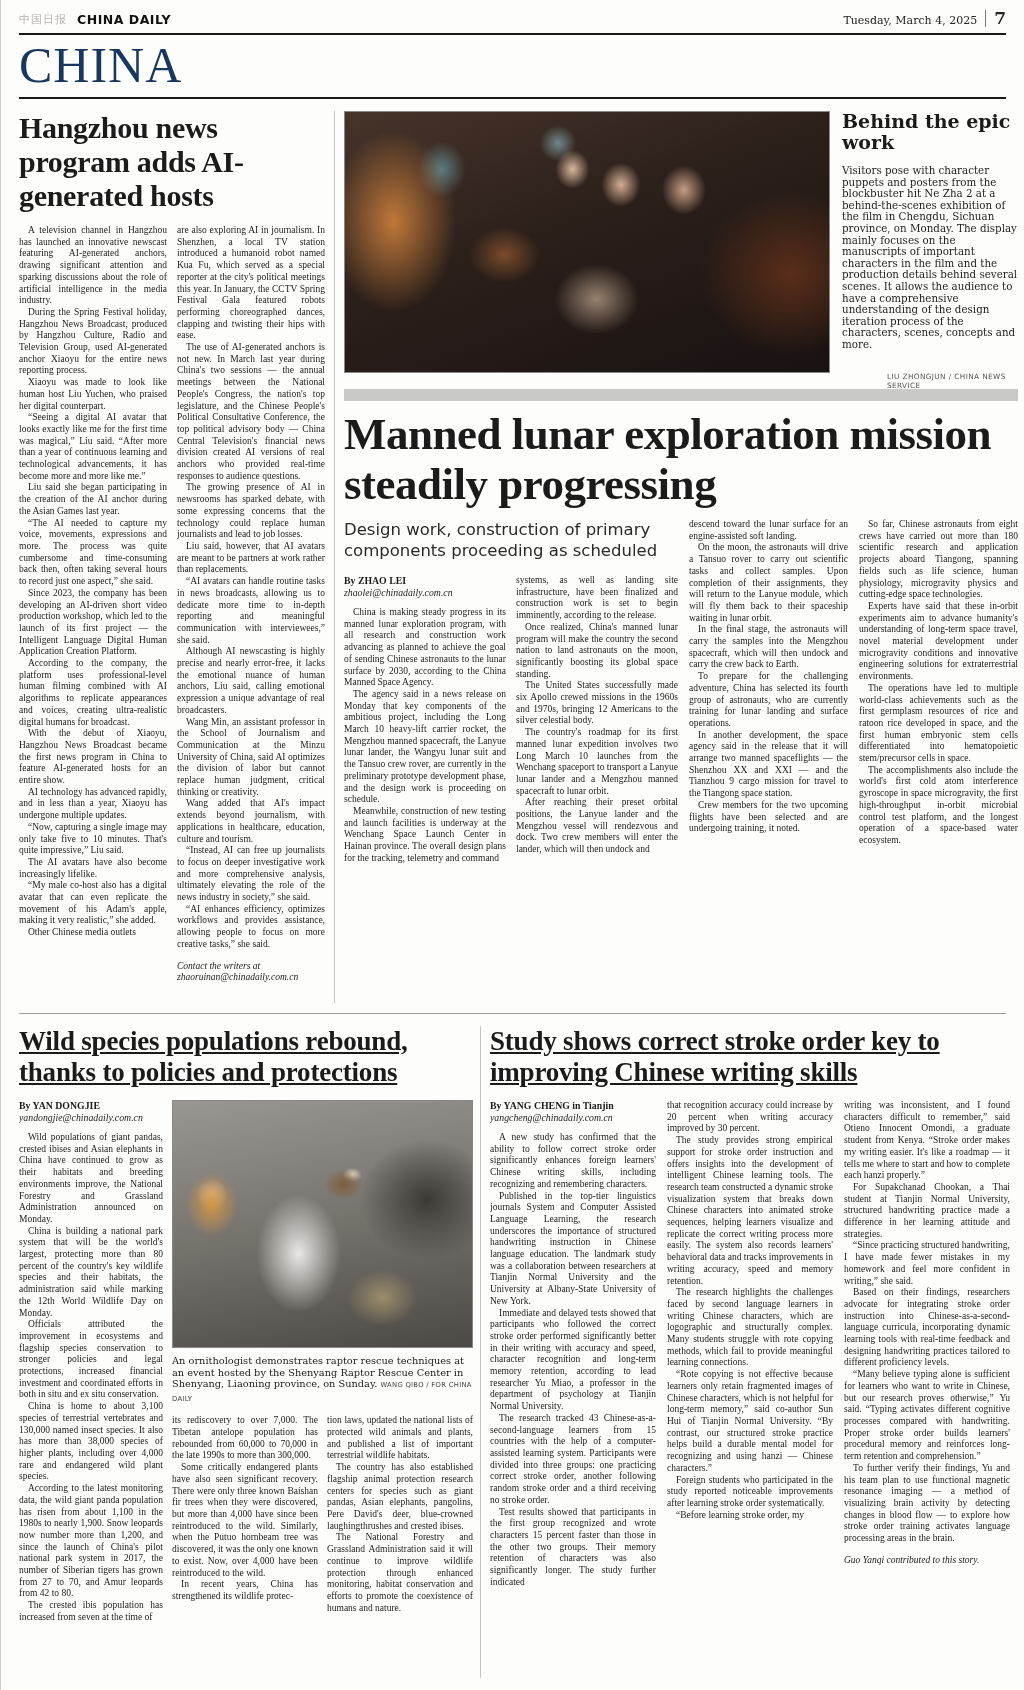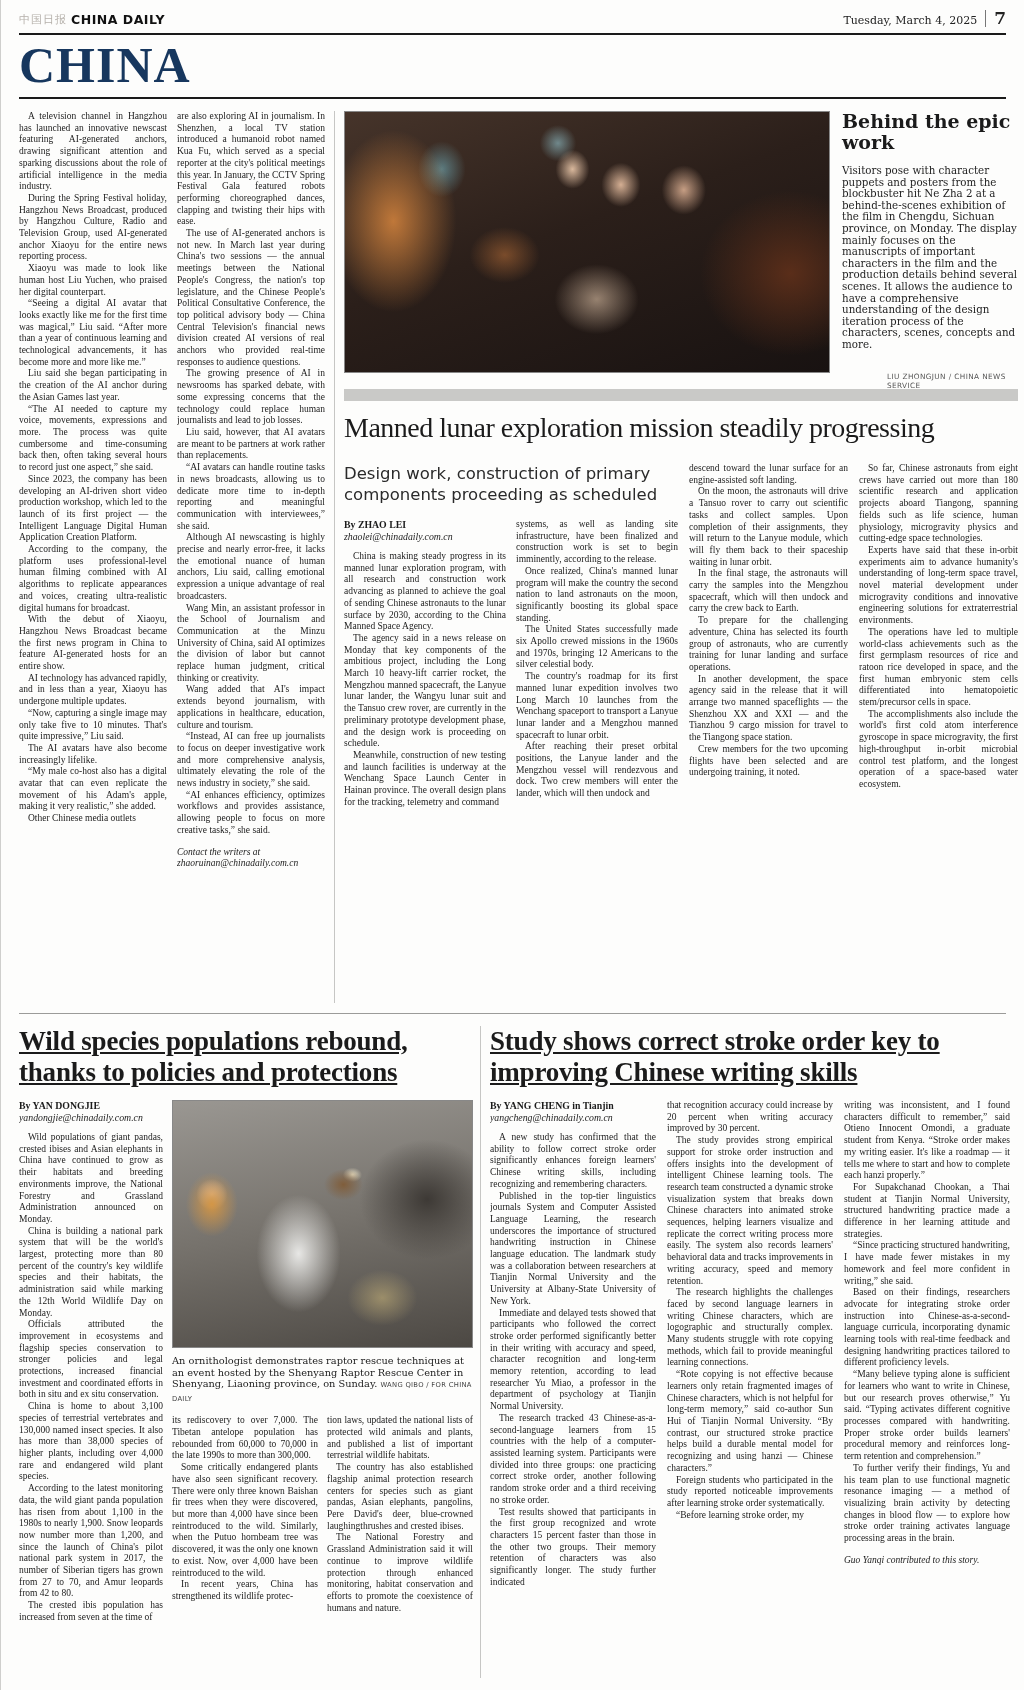--- a/index.html
+++ b/index.html
@@ -11,28 +11,28 @@
     background: #fdfdfc;
     padding: 10px 18px 0 18px;
     overflow: hidden;
     font-family: "Liberation Serif", serif;
     color: #1b1b1b;
     border-left: 1px solid #cfcfcd;
   }
   
   .masthead { display:flex; justify-content:space-between; align-items:flex-end;
     padding-bottom:6px; border-bottom:2px solid #1a1a1a; }
-  .mast-left { display:flex; align-items:flex-end; gap:4px; }
+  .mast-left { display:flex; align-items:flex-end; gap:10px; }
   .logo-cn { font-family:"DejaVu Sans", sans-serif; font-size:11px; color:#b5b0aa; letter-spacing:1px; }
   .logo-en { font-family:"DejaVu Sans", sans-serif; font-weight:bold; font-size:12.5px; letter-spacing:.5px; color:#111; }
   .mast-right { font-family:"DejaVu Serif", serif; font-size:11px; color:#222; display:flex; align-items:flex-end; gap:8px; }
   .pageno { font-weight:bold; font-size:17px; line-height:1; border-left:1px solid #777; padding-left:8px; }
   
   .section-row { border-bottom:2px solid #1a1a1a; padding:6px 0 8px 0; }
-  .section-title { font-family:"Liberation Serif", serif; font-weight:bold; font-size:50px; line-height:48px;
+  .section-title { font-family:"Liberation Serif", serif; font-weight:normal; font-size:50px; line-height:48px;
     color:#17375e; letter-spacing:1px; }
   
   .byline { font-size:9.8px; font-weight:bold; line-height:12px; margin-bottom:8px; }
   .byline .email { display:block; font-weight:normal; font-style:italic; color:#222; }
   .bodycol p { font-size:9.5px; line-height:11.7px; text-align:justify; text-indent:9px;
     hyphens:auto; -webkit-hyphens:auto; }
   .bodycol.cont p:first-child { text-indent:0; }
   .bodycol { overflow:hidden; }
   .contact { font-style:italic; font-size:9.5px; line-height:11.7px; margin-top:10px; }
   
@@ -56,21 +56,21 @@
       radial-gradient(120px 110px at 92% 62%, rgba(96,48,26,.9), transparent 75%),
       radial-gradient(50px 40px at 33% 55%, rgba(200,120,60,.5), transparent 70%),
       linear-gradient(160deg,#46342a 0%,#2b1f1a 45%,#181211 100%); }
   .sidebar { flex:1; }
   .sidebar h2 { font-family:"DejaVu Serif", serif; font-weight:bold; font-size:19px; line-height:21px; margin-bottom:12px; }
   .sidebar-body { font-family:"DejaVu Serif", serif; font-size:10.3px; line-height:11.6px; color:#1e1e1e; }
   .credit { font-family:"DejaVu Sans", sans-serif; font-size:7.3px; letter-spacing:.4px; color:#555;
     text-transform:uppercase; margin-top:21px; line-height:9px;padding-left:45px; }
   
   .kicker-bar { height:12px; background:#c9c9c7; margin-top:16px; flex:none; }
-  .lunar h1 { font-size:28px; line-height:50px; font-weight:normal; letter-spacing:-.5px; margin:2px 0 10px 0; }
+  .lunar h1 { font-size:45px; line-height:50px; font-weight:bold; letter-spacing:-.5px; margin:8px 0 10px 0; }
   .lunar-cols { display:flex; gap:11px; flex:1;justify-content:flex-end; }
   .lunar-leftwrap { width:334px; flex:none; }
   .deck { font-family:"DejaVu Sans", sans-serif; font-size:16.5px; line-height:21px; color:#2a2a2a; margin-bottom:14px; }
   .lunar-12 { display:flex; gap:10px; height:370px; }
   .lunar-12 .bodycol { width:162px; flex:none; }
   .lunar-cols > .bodycol { width:159px; flex:none; height:438px; }
   
   .hdiv { height:1px; background:#9b9b99; margin-top:10px; }
   .bottom-grid { display:flex; margin-top:12px; height:652px; }
   .wild { width:452px; flex:none; }
@@ -113,20 +113,21 @@
     </div>
   </div>
 
   <div class="section-row">
     <div class="section-title">CHINA</div>
   </div>
 
   <div class="top-grid">
 
     <div class="art1">
+      <h1>Hangzhou news program adds AI-generated hosts</h1>
       <div class="art1-cols">
         <div class="bodycol">
             <p>A television channel in Hangzhou has launched an innovative newscast featuring AI-generated anchors, drawing significant attention and sparking discussions about the role of artificial intelligence in the media industry.</p>
             <p>During the Spring Festival holiday, Hangzhou News Broadcast, produced by Hangzhou Culture, Radio and Television Group, used AI-generated anchor Xiaoyu for the entire news reporting process.</p>
             <p>Xiaoyu was made to look like human host Liu Yuchen, who praised her digital counterpart.</p>
             <p>“Seeing a digital AI avatar that looks exactly like me for the first time was magical,” Liu said. “After more than a year of continuous learning and technological advancements, it has become more and more like me.”</p>
             <p>Liu said she began participating in the creation of the AI anchor during the Asian Games last year.</p>
             <p>“The AI needed to capture my voice, movements, expressions and more. The process was quite cumbersome and time-consuming back then, often taking several hours to record just one aspect,” she said.</p>
             <p>Since 2023, the company has been developing an AI-driven short video production workshop, which led to the launch of its first project — the Intelligent Language Digital Human Application Creation Platform.</p>
             <p>According to the company, the platform uses professional-level human filming combined with AI algorithms to replicate appearances and voices, creating ultra-realistic digital humans for broadcast.</p>

